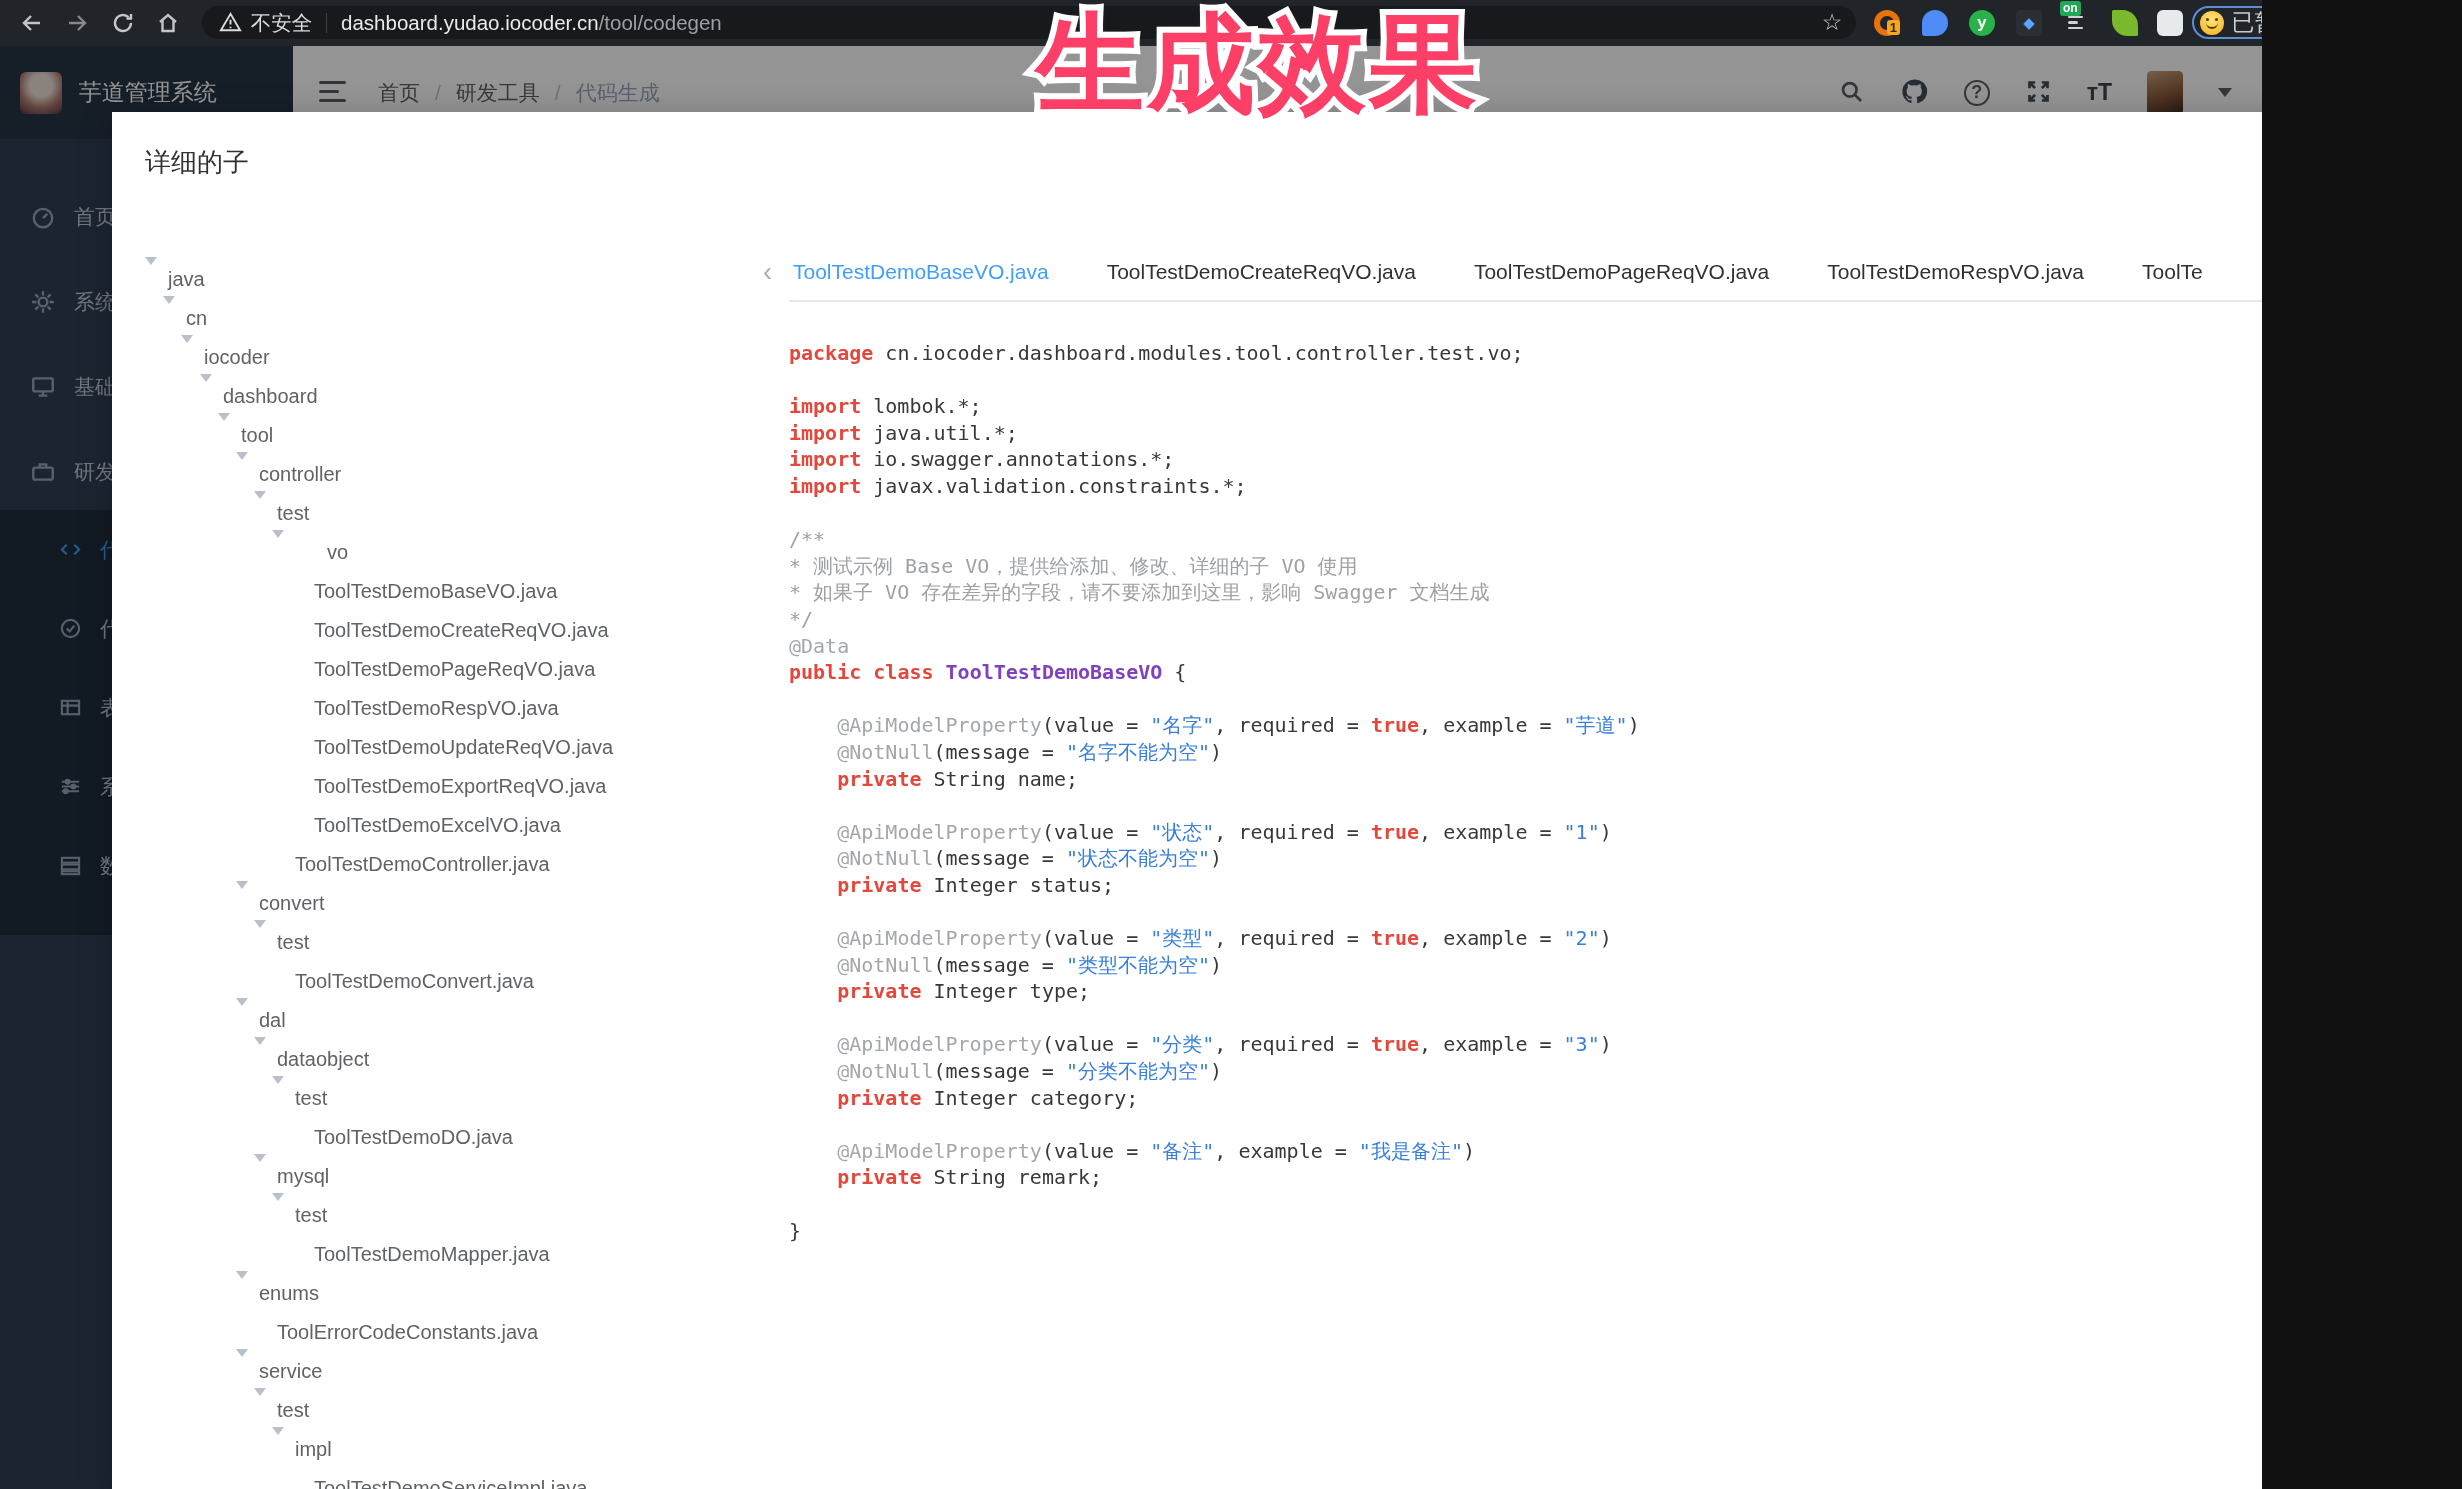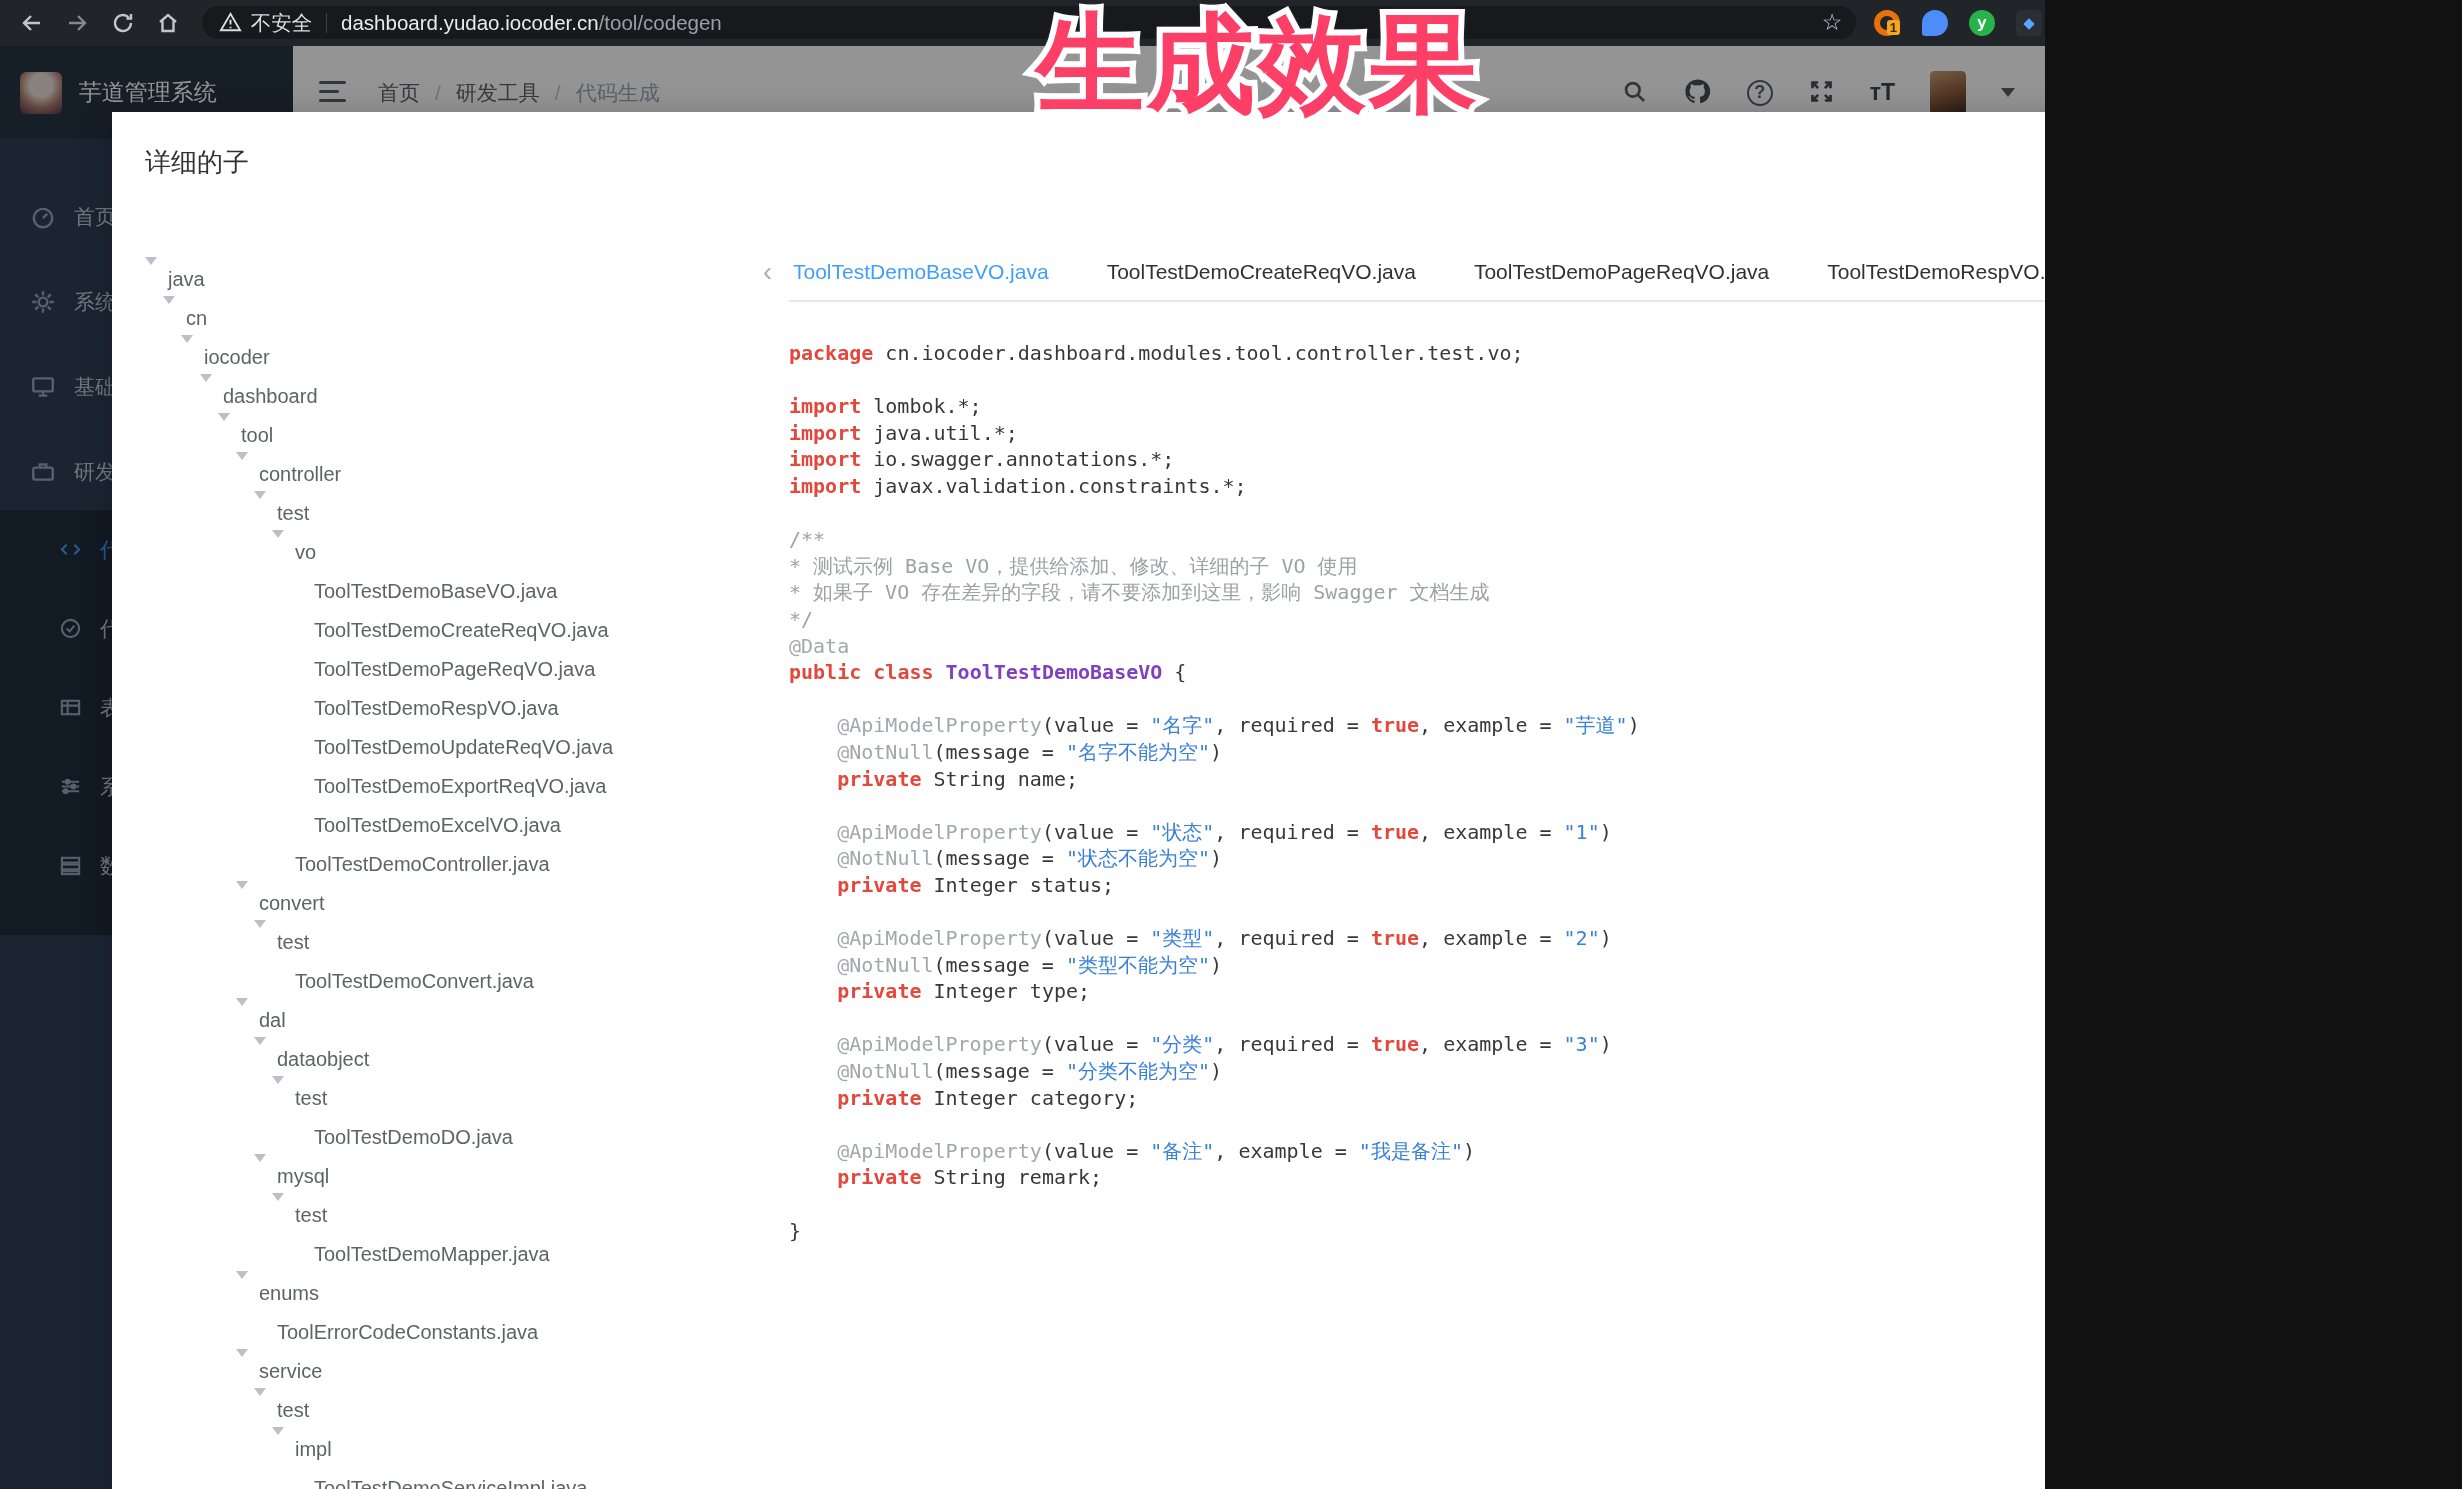--- a/index.html
+++ b/index.html
@@ -1,16 +1,16 @@
 <!DOCTYPE html>
 <html style="font-size:12px"><head>
 <meta charset="utf-8">
 <style>
   html,body{margin:0;padding:0;background:#111;}
-  .screen{position:relative;width:2045px;height:1490px;background:#fff;overflow:hidden;
+  .screen{position:relative;width:2262px;height:1490px;background:#fff;overflow:hidden;
           font-family:"Liberation Sans",sans-serif;}
 
   
   .chrome{position:absolute;left:0;top:0;width:100%;height:46px;background:#212428;z-index:30;}
   .chrome svg{display:block;}
   .nav-btn{position:absolute;top:10.6px;width:24px;height:24px;}
   .addr{position:absolute;left:202px;top:6px;width:1654px;height:33px;border-radius:16.7px;
         background:#17191d;display:flex;align-items:center;color:#dadce0;font-size:20.5px;}
   .addr .warn{margin-left:16.7px;margin-right:9px;}
   .addr .sec{color:#dadce0;margin-right:13.7px;}
@@ -363,21 +363,21 @@
           <span class="tree-label">tool</span>
         </div>
         <div class="tree-row" style="padding-left: 91px;">
           <span class="tree-caret"></span>
           <span class="tree-label">controller</span>
         </div>
         <div class="tree-row" style="padding-left: 109px;">
           <span class="tree-caret"></span>
           <span class="tree-label">test</span>
         </div>
-        <div class="tree-row" style="padding-left: 127px;">
+        <div class="tree-row" style="padding-left: 127px; gap: 32px;">
           <span class="tree-caret"></span>
           <span class="tree-label">vo</span>
         </div>
         <div class="tree-row" style="padding-left: 146px;">
           <span class="tree-caret hidden"></span>
           <span class="tree-label">ToolTestDemoBaseVO.java</span>
         </div>
         <div class="tree-row" style="padding-left: 146px;">
           <span class="tree-caret hidden"></span>
           <span class="tree-label">ToolTestDemoCreateReqVO.java</span>

